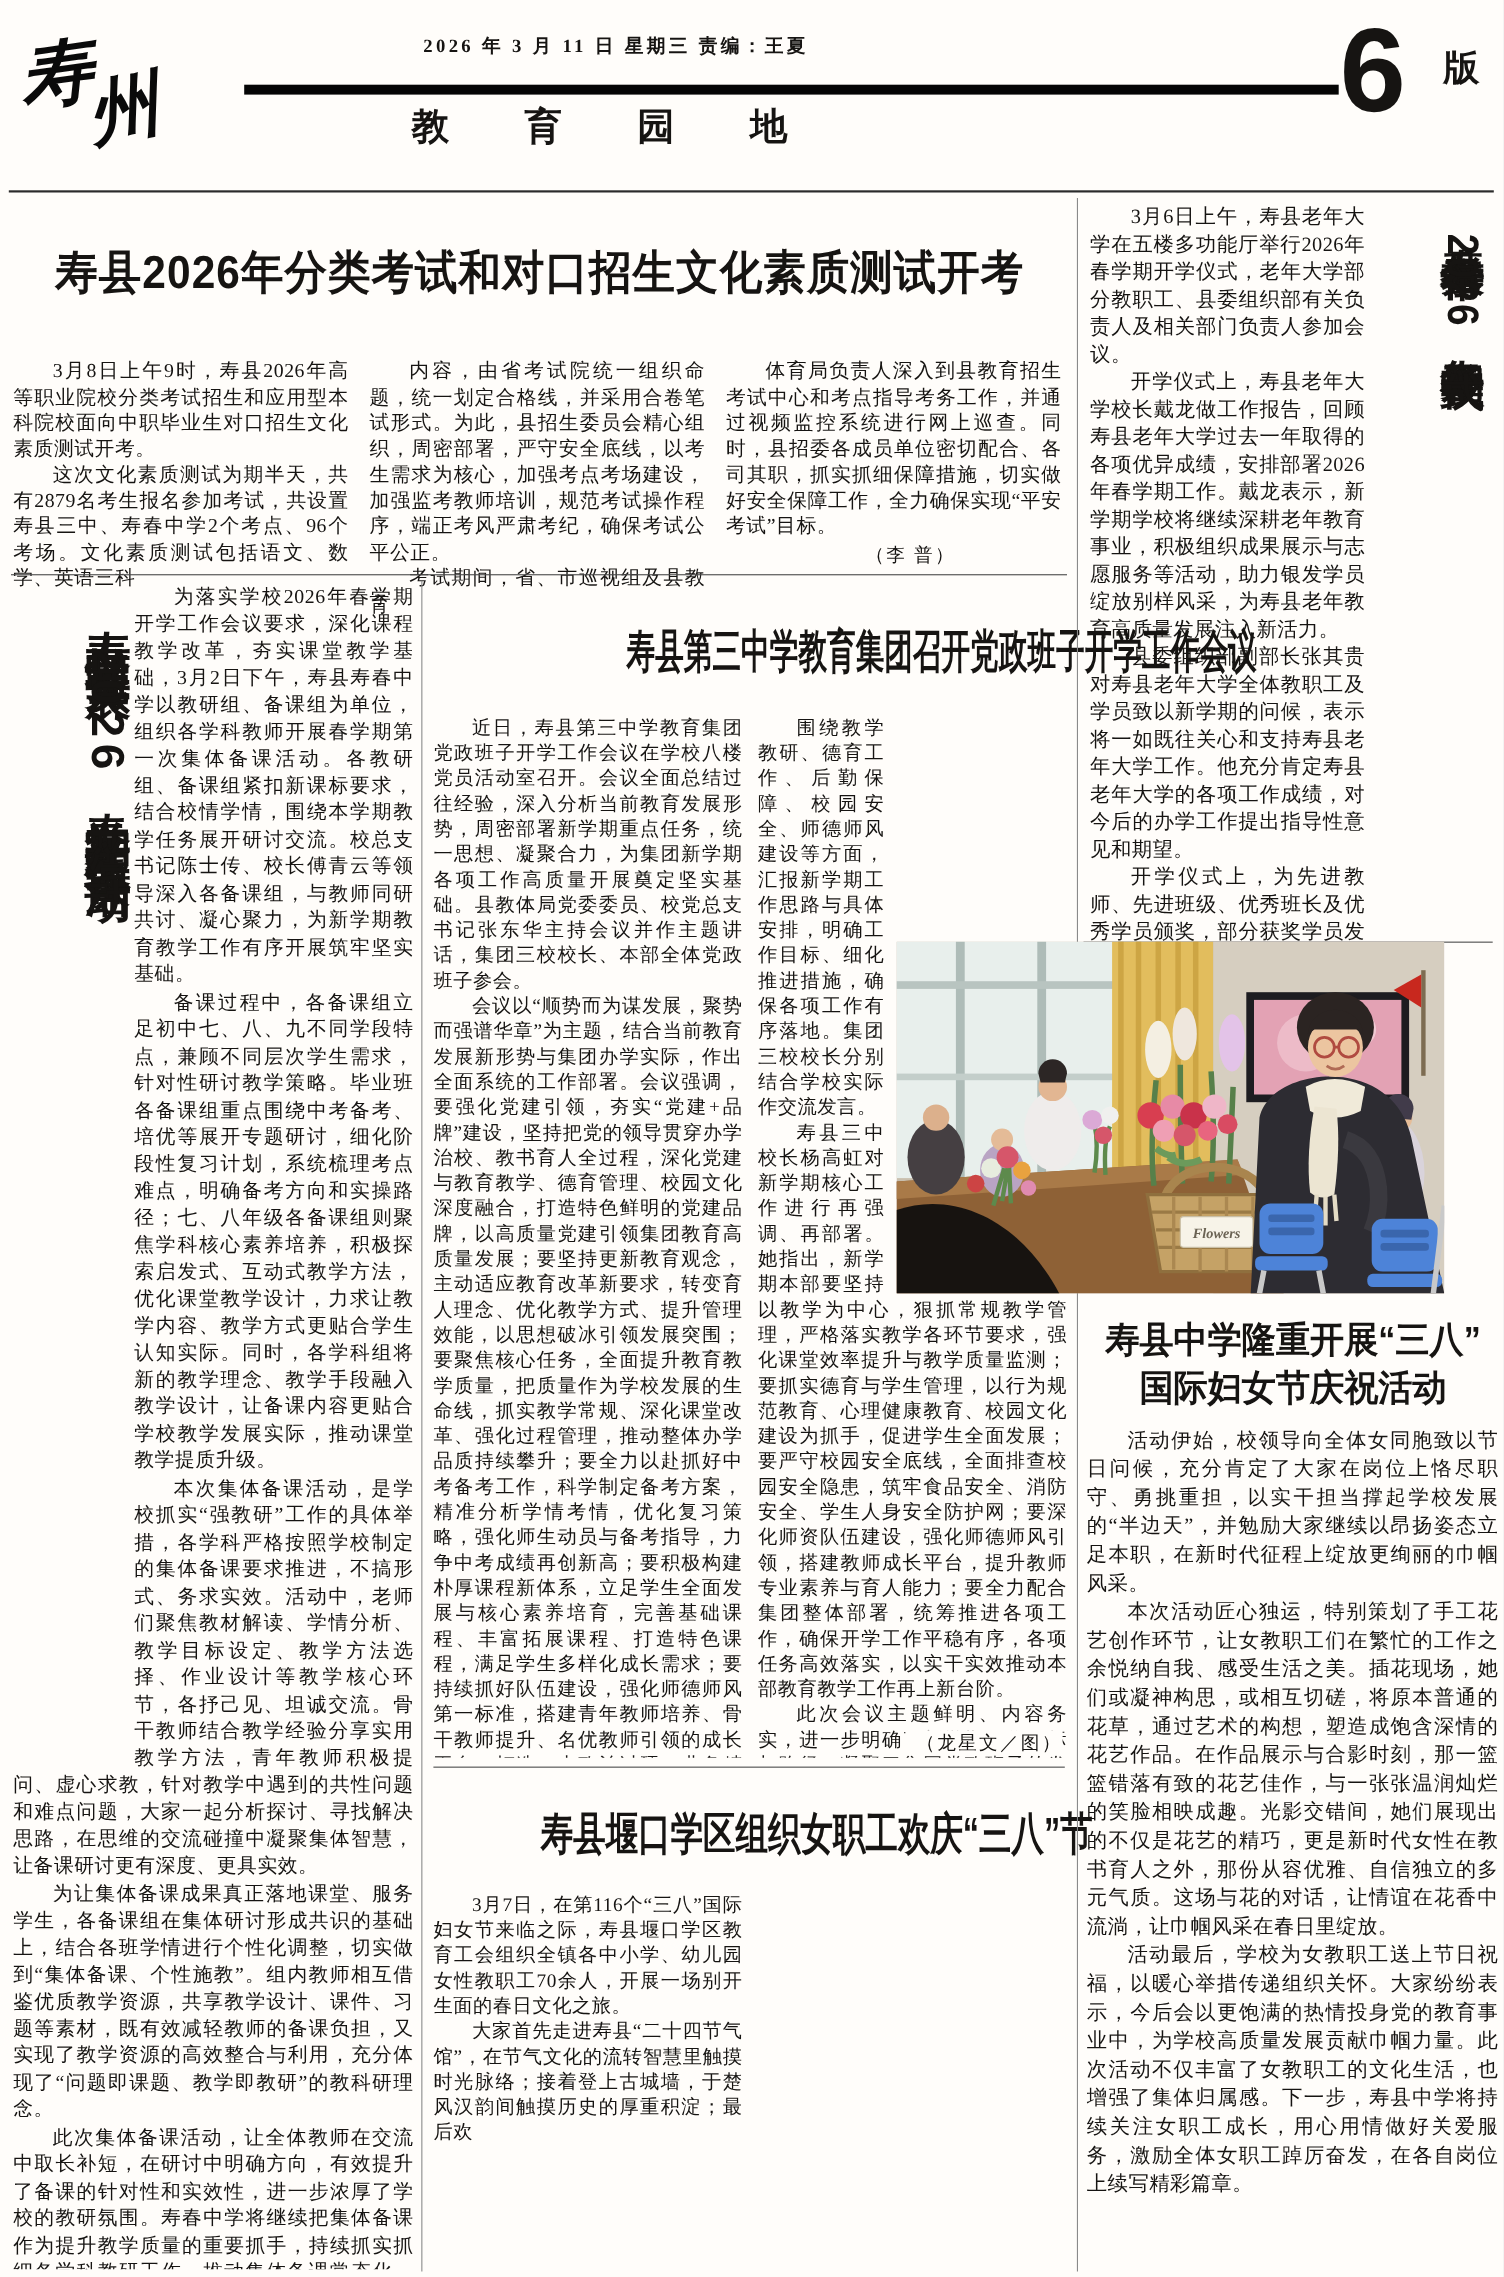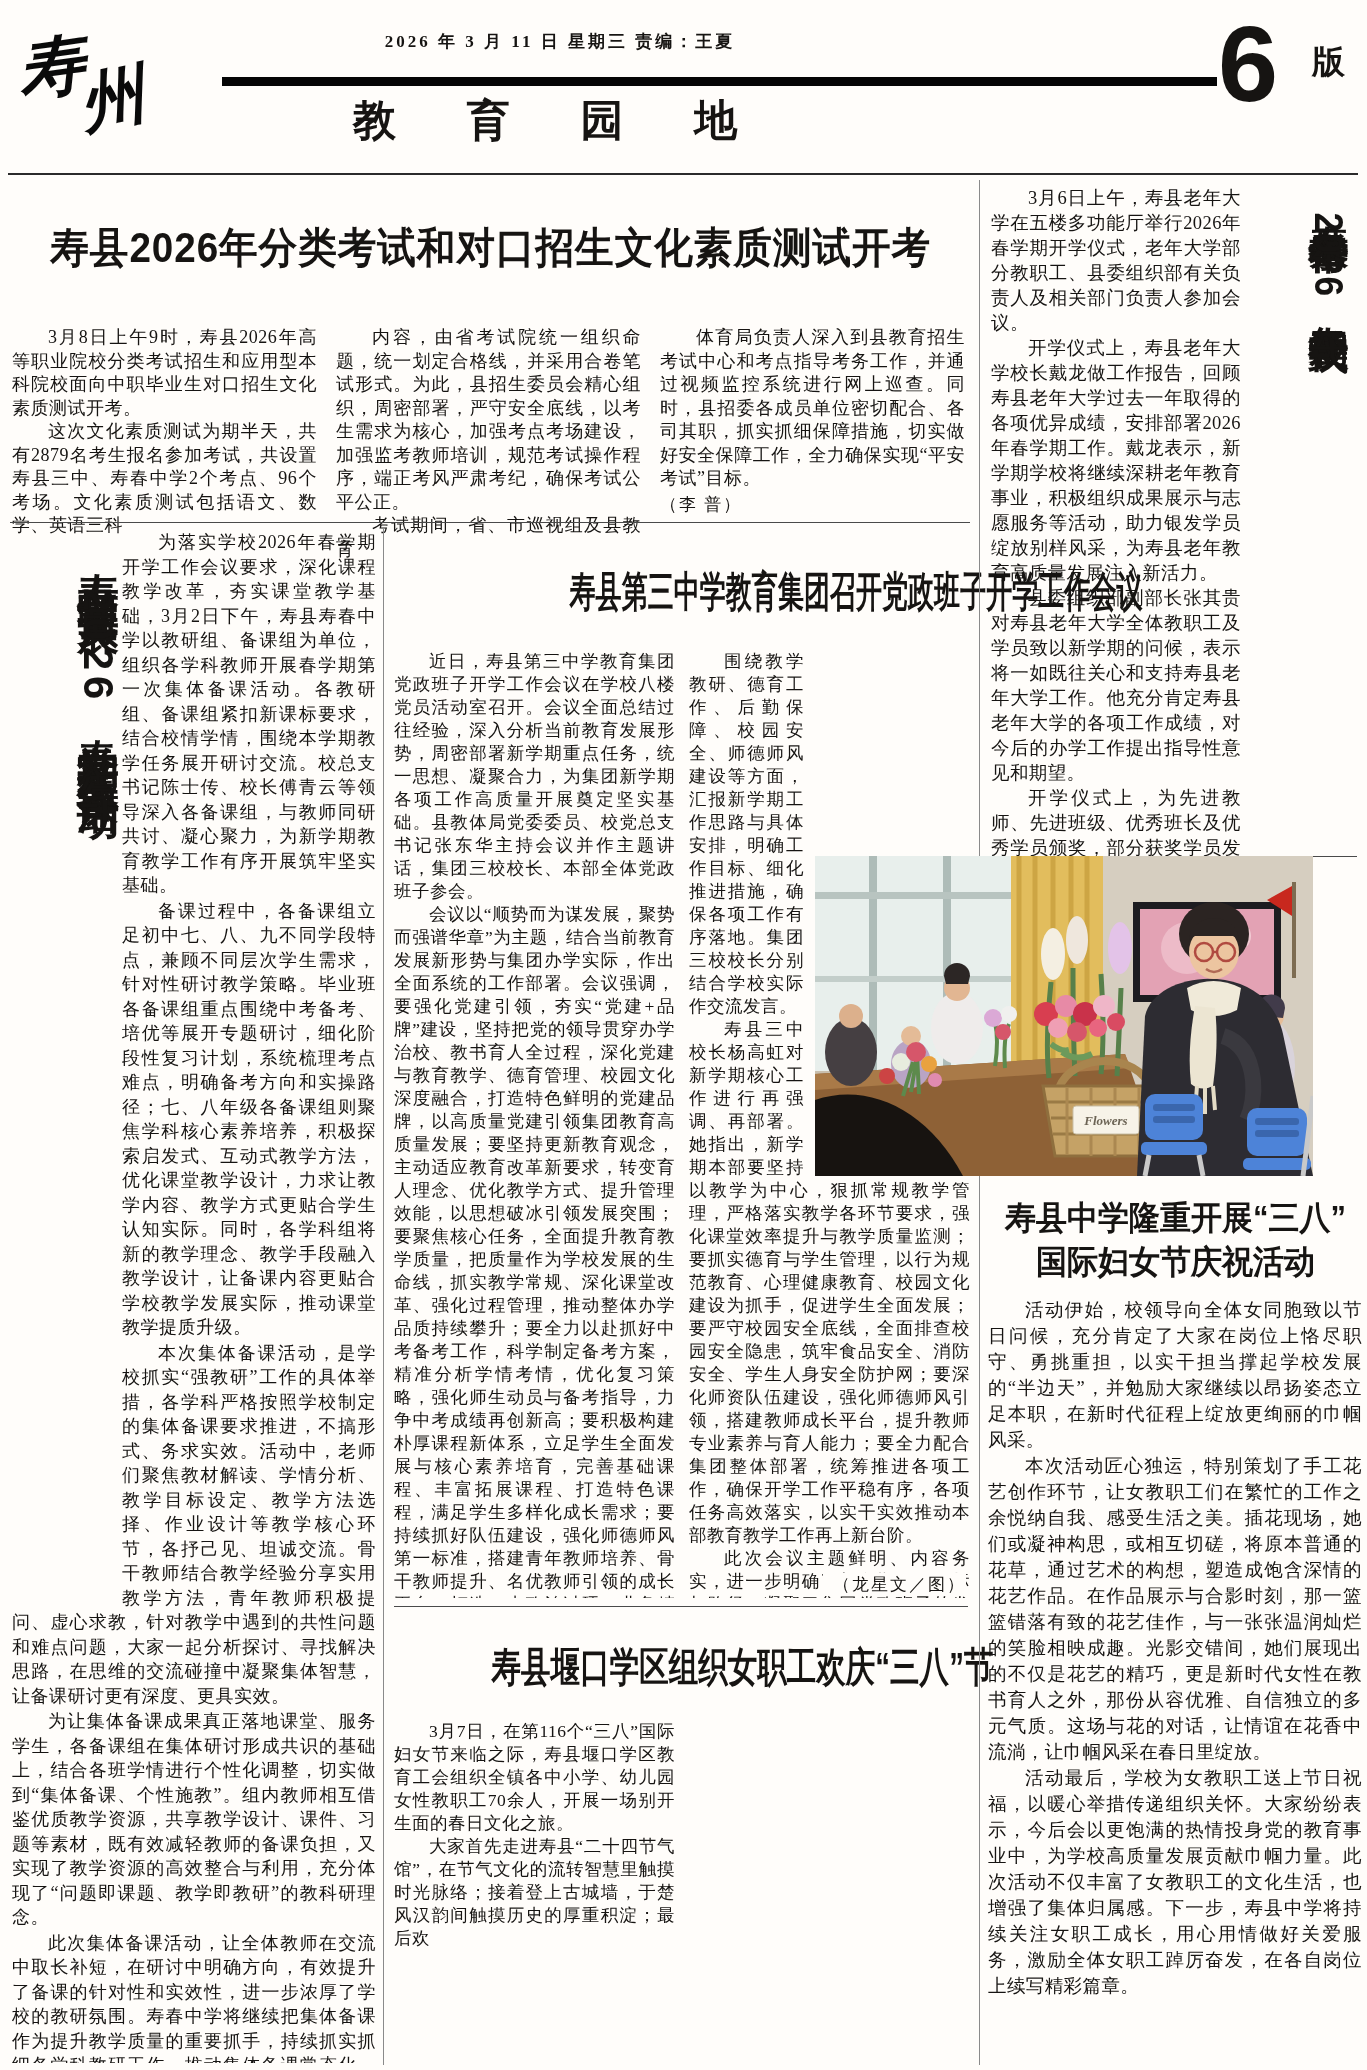--- a/index.html
+++ b/index.html
@@ -11,29 +11,29 @@
         font-weight:bold;color:#0a0a0a;}
   .mast1{left:18px;top:22px;font-size:66px;transform:rotate(-8deg);}
   .mast2{left:80px;top:56px;font-size:64px;transform:rotate(-12deg);}
   .dateline{left:280px;top:30px;width:560px;text-align:center;font-size:17px;
         letter-spacing:3px;font-weight:bold;}
   .thickbar{left:222px;top:77px;width:995px;height:9px;background:#050505;}
   .bignum{left:1218px;top:10px;font-size:108px;font-weight:bold;
         font-family:"Liberation Sans","DejaVu Sans",sans-serif;line-height:1;}
   .banlabel{left:1312px;top:40px;font-size:33px;font-weight:bold;
         font-family:"Liberation Sans",sans-serif;}
-  .sectiontitle{left:300px;top:92px;width:520px;text-align:center;font-size:43px;
+  .sectiontitle{left:300px;top:92px;width:520px;text-align:center;font-size:34px;
         font-weight:bold;letter-spacing:30px;font-family:"Liberation Serif",serif;}
   .toprule{left:8px;top:173px;width:1350px;height:2px;background:#2b2b2b;}
   
   .hrule{background:#4a4a4a;height:1px;}
   .vrule{background:#8a8a8a;width:1px;}
   
   .article-body p{margin:0;text-indent:2em;text-align:justify;}
-  .byline{text-align:left;font-size:17px;letter-spacing:2px;padding-right:8px;}
+  .byline{text-align:right;font-size:17px;letter-spacing:2px;padding-right:8px;}
   
   .exam{left:12px;top:186px;width:952px;height:336px;}
   .exam-headline{position:absolute;top:34px;width:100%;text-align:center;white-space:nowrap;}
   .exam-headline span{display:inline-block;font-size:42px;font-weight:bold;
         font-family:"Liberation Sans","DejaVu Sans",sans-serif;transform:scaleX(.92);
         transform-origin:center;letter-spacing:1px;}
   .exam-cols{position:absolute;top:140px;left:0;display:flex;gap:19px;}
   .exam-cols .col{width:305px;font-size:18px;line-height:23.5px;letter-spacing:.5px;}
   .exam .byline{margin-top:2px;padding-right:96px;}
   

